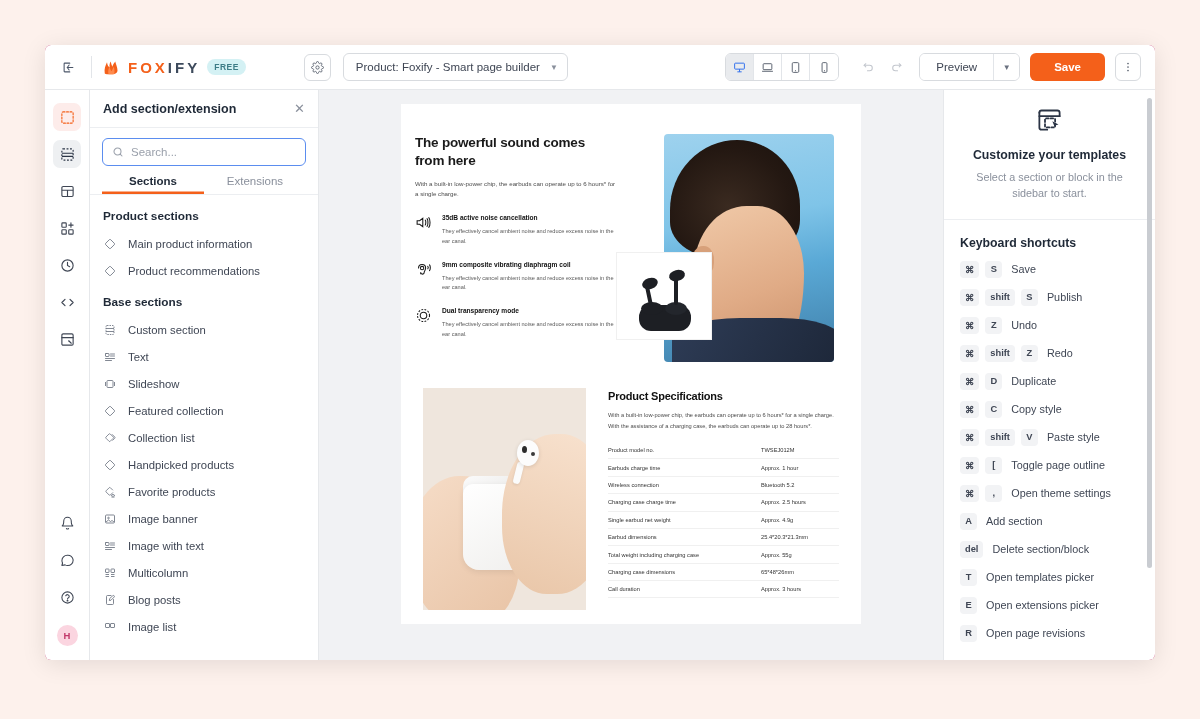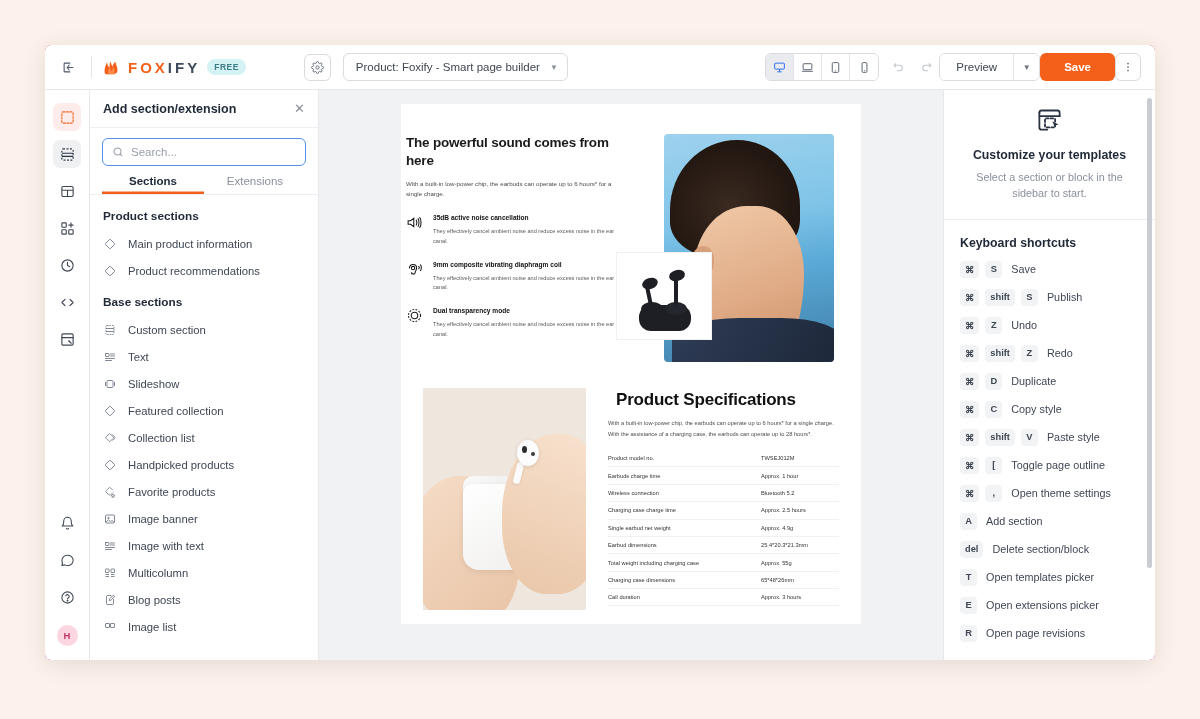--- a/index.html
+++ b/index.html
@@ -50,21 +50,21 @@
     width: 27px; height: 27px; border: 1px solid #d8dbdf; border-radius: 6px;
     background: #fff; display: flex; align-items: center; justify-content: center;
     color: #5c6370;
   }
   .page-select {
     height: 28px; border: 1px solid #d8dbdf; border-radius: 6px;
     background: #fff; display: flex; align-items: center; gap: 10px;
     padding: 0 9px 0 12px; font-size: 11.5px; color: #3f4654;
   }
   .page-select .caret { color: #8a909c; font-size: 8px; }
-  .tb-right { margin-left: auto; display: flex; align-items: center; }
+  .tb-right { margin-left: auto; display: flex; align-items: center; gap: 10px; }
   .device-group {
     display: flex; border: 1px solid #d8dbdf; border-radius: 6px; overflow: hidden; height: 28px;
   }
   .device-btn {
     width: 28px; height: 100%;
     display: flex; align-items: center; justify-content: center;
     border-right: 1px solid #e2e5e9; color: #5c6370; background: #fff;
   }
   .device-btn:last-child { border-right: none; }
   .device-btn.active { background: #e9ebee; color: #2f6fed; }
@@ -162,21 +162,21 @@
   
   .canvas {
     flex: 1; background: #f1f2f4; min-width: 0; position: relative; overflow: hidden;
     display: flex; justify-content: center;
   }
   .page {
     width: 460px; background: #fff; margin-top: 14px; position: relative; overflow: hidden;
     height: 520px;
   }
   .hero { display: flex; padding: 30px 0 0 0; }
-  .hero-left { width: 215px; padding-left: 5px; }
+  .hero-left { width: 215px; padding-left: 14px; }
   .hero-h1 { font-size: 13.5px; font-weight: 700; color: #1a1a1a; line-height: 1.32; letter-spacing: -0.2px; }
   .hero-sub { font-size: 6.2px; color: #4b4b4b; line-height: 1.75; margin-top: 9px; }
   .feat { display: flex; gap: 9px; margin-top: 13px; }
   .feat-ic { width: 18px; flex: 0 0 18px; color: #1a1a1a; padding-top: 1px; }
   .feat-title { font-size: 6.6px; font-weight: 700; color: #111; line-height: 1.5; }
   .feat-desc { font-size: 5.6px; color: #5a5a5a; line-height: 1.75; margin-top: 4px; }
   .hero-right { flex: 1; position: relative; padding-left: 10px; }
   .photo-person {
     width: 170px; height: 228px; border-radius: 4px;
     background: linear-gradient(170deg, #9ed2ee 0%, #7fc4e8 38%, #5aa9d6 60%, #3f7ea8 100%);
@@ -274,21 +274,21 @@
     background: #fcfcfc; border-radius: 50%; box-shadow: 0 1px 4px rgba(0,0,0,0.12);
   }
   .held-dot1 { position: absolute; left: 99px; top: 58px; width: 5px; height: 7px; background: #2b2b2b; border-radius: 50%; }
   .held-dot2 { position: absolute; left: 108px; top: 64px; width: 4px; height: 4px; background: #3a3a3a; border-radius: 50%; }
   .held-stem {
     position: absolute; left: 92px; top: 74px; width: 7px; height: 22px;
     background: #fbfbfb; border-radius: 3px; transform: rotate(14deg);
     box-shadow: 0 1px 3px rgba(0,0,0,0.10);
   }
   .spec-col { flex: 1; padding-top: 2px; }
-  .spec-h { font-size: 17px; font-weight: 700; color: #111; letter-spacing: -0.2px; margin-left: 8px; }
+  .spec-h { font-size: 11px; font-weight: 700; color: #111; letter-spacing: -0.2px; }
   .spec-intro { font-size: 5.7px; color: #4b4b4b; line-height: 1.85; margin-top: 8px; }
   .spec-rows { margin-top: 11px; }
   .spec-row {
     display: flex; font-size: 5.7px; color: #333;
     padding: 5.2px 0; border-bottom: 1px solid #f0f0f0;
   }
   .spec-k { flex: 1; }
   .spec-v { width: 78px; flex: 0 0 78px; }
 
   

